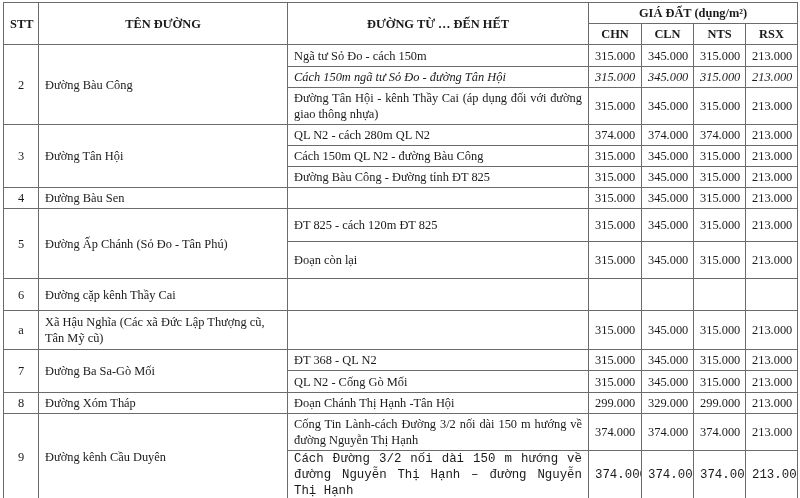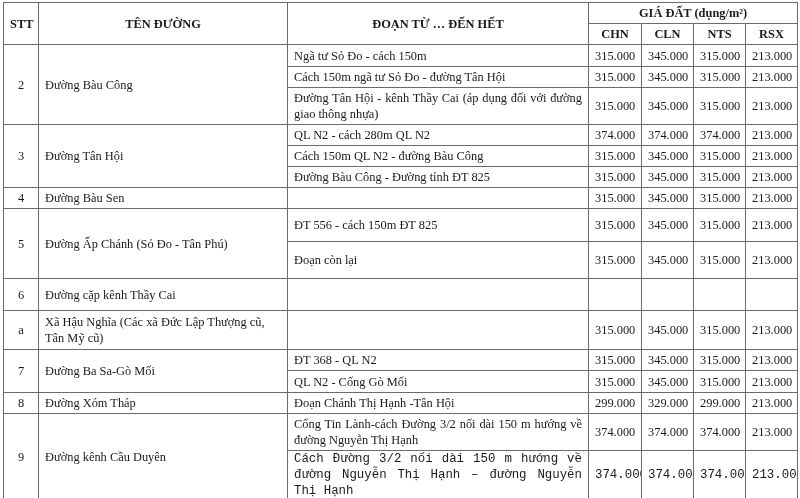--- a/index.html
+++ b/index.html
@@ -31,41 +31,41 @@
     <col style="width:301px">
     <col style="width:53px">
     <col style="width:52px">
     <col style="width:52px">
     <col style="width:52px">
   </colgroup>
   <thead>
     <tr class="h-top">
       <th rowspan="2">STT</th>
       <th rowspan="2">TÊN ĐƯỜNG</th>
-      <th rowspan="2">ĐOẠN TỪ … ĐẾN HẾT</th>
+      <th rowspan="2">ĐƯỜNG TỪ … ĐẾN HẾT</th>
       <th colspan="4"><span>GIÁ ĐẤT (dụng/m²)</span></th>
     </tr>
     <tr class="h-sub">
       <th>CHN</th>
       <th>CLN</th>
       <th>NTS</th>
       <th>RSX</th>
     </tr>
   </thead>
   <tbody id="tbody">
       <tr style="height: 22px;">
         <td class="stt" rowspan="3">2</td>
         <td rowspan="3">Đường Bàu Công</td>
         <td class="seg">Ngã tư Sỏ Đo - cách 150m</td>
         <td class="num">315.000</td>
         <td class="num">345.000</td>
         <td class="num">315.000</td>
         <td class="num">213.000</td>
       </tr>
-      <tr style="height: 21px;">
+      <tr style="height: 21px; font-style: italic;">
         <td class="seg">Cách 150m ngã tư Sỏ Đo - đường Tân Hội</td>
         <td class="num">315.000</td>
         <td class="num">345.000</td>
         <td class="num">315.000</td>
         <td class="num">213.000</td>
       </tr>
       <tr style="height: 37px;">
         <td class="seg">Đường Tân Hội - kênh Thầy Cai (áp dụng đối với đường giao thông nhựa)</td>
         <td class="num">315.000</td>
         <td class="num">345.000</td>
@@ -100,21 +100,21 @@
         <td rowspan="1">Đường Bàu Sen</td>
         <td class="seg"></td>
         <td class="num">315.000</td>
         <td class="num">345.000</td>
         <td class="num">315.000</td>
         <td class="num">213.000</td>
       </tr>
       <tr style="height: 33px;">
         <td class="stt" rowspan="2">5</td>
         <td rowspan="2">Đường Ấp Chánh (Sỏ Đo - Tân Phú)</td>
-        <td class="seg">ĐT 556 - cách 150m ĐT 825</td>
+        <td class="seg">ĐT 825 - cách 120m ĐT 825</td>
         <td class="num">315.000</td>
         <td class="num">345.000</td>
         <td class="num">315.000</td>
         <td class="num">213.000</td>
       </tr>
       <tr style="height: 37px;">
         <td class="seg">Đoạn còn lại</td>
         <td class="num">315.000</td>
         <td class="num">345.000</td>
         <td class="num">315.000</td>

